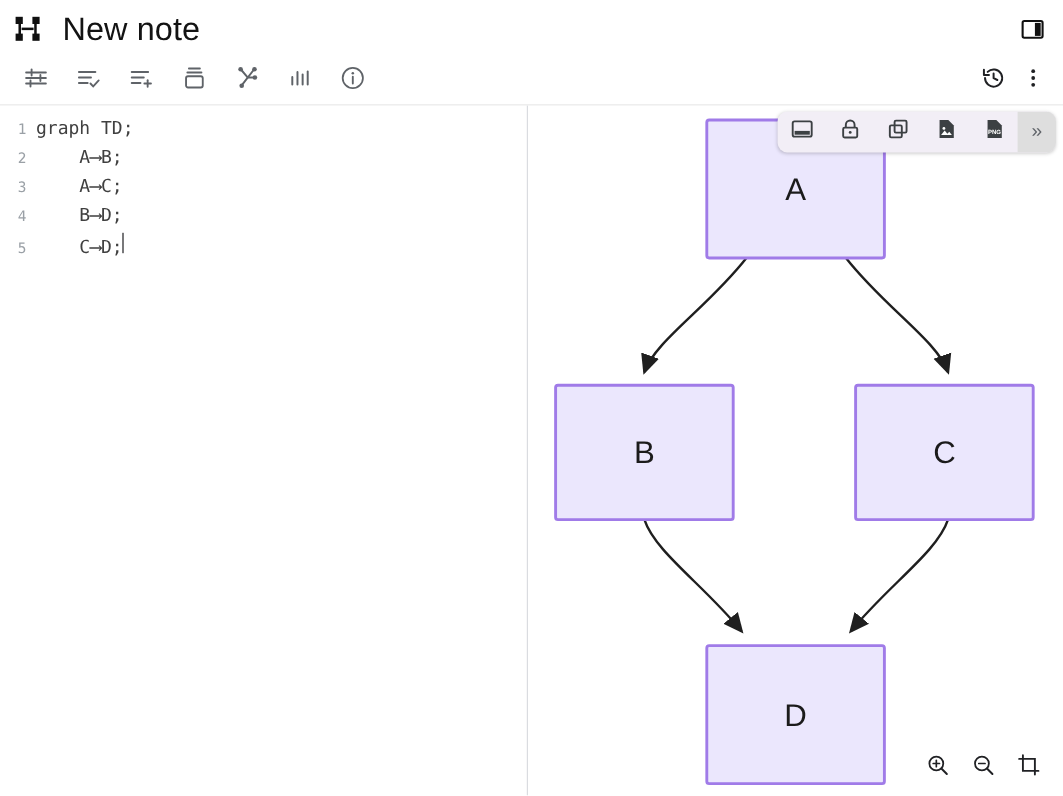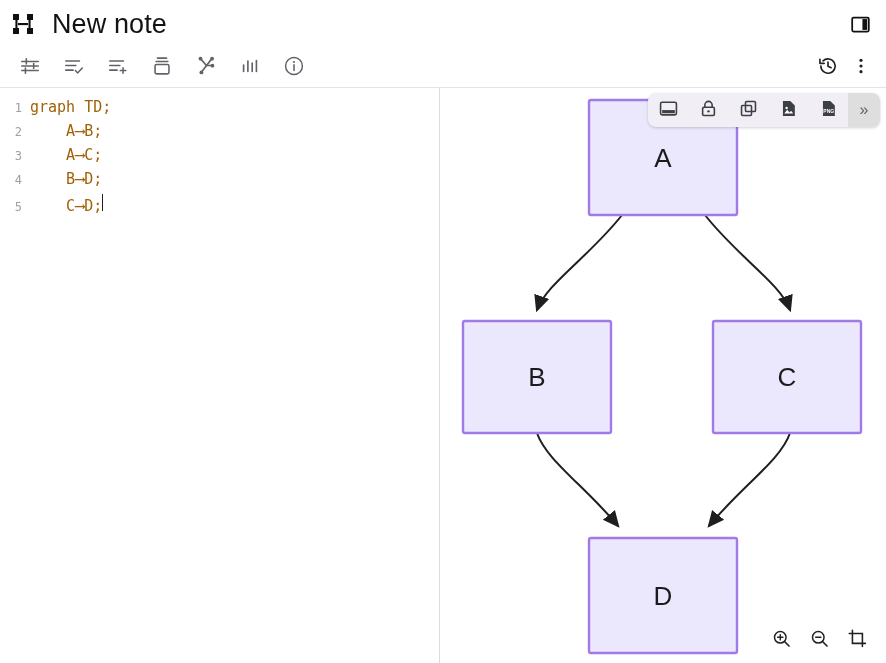--- a/index.html
+++ b/index.html
@@ -113,21 +113,21 @@
     text-align: right;
     color: #9aa0a6;
     font-size: 12px;
     font-family: "DejaVu Sans Mono", "Liberation Mono", monospace;
     padding-right: 0px;
     user-select: none;
   }
   .code-text {
     padding-left: 8px;
     white-space: pre;
-    color: #a16207;
+    color: #404040;
     position: relative;
   }
   .caret {
     display: inline-block;
     width: 1px;
     height: 17px;
     background: #202124;
     vertical-align: -3px;
     margin-left: 0px;
   }

